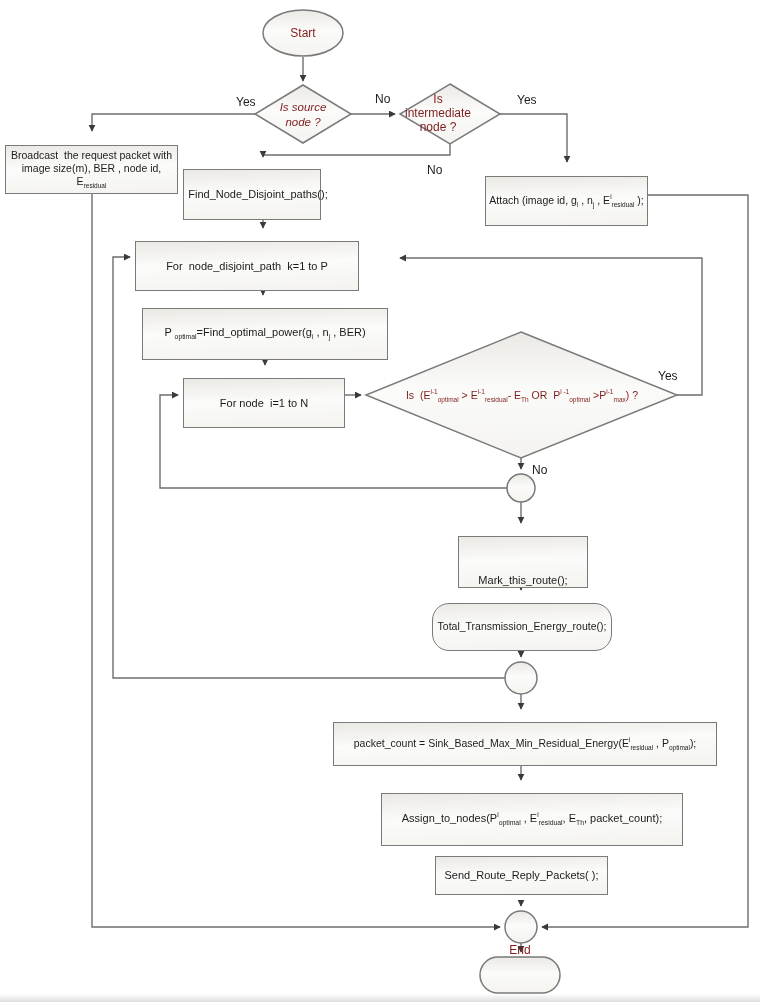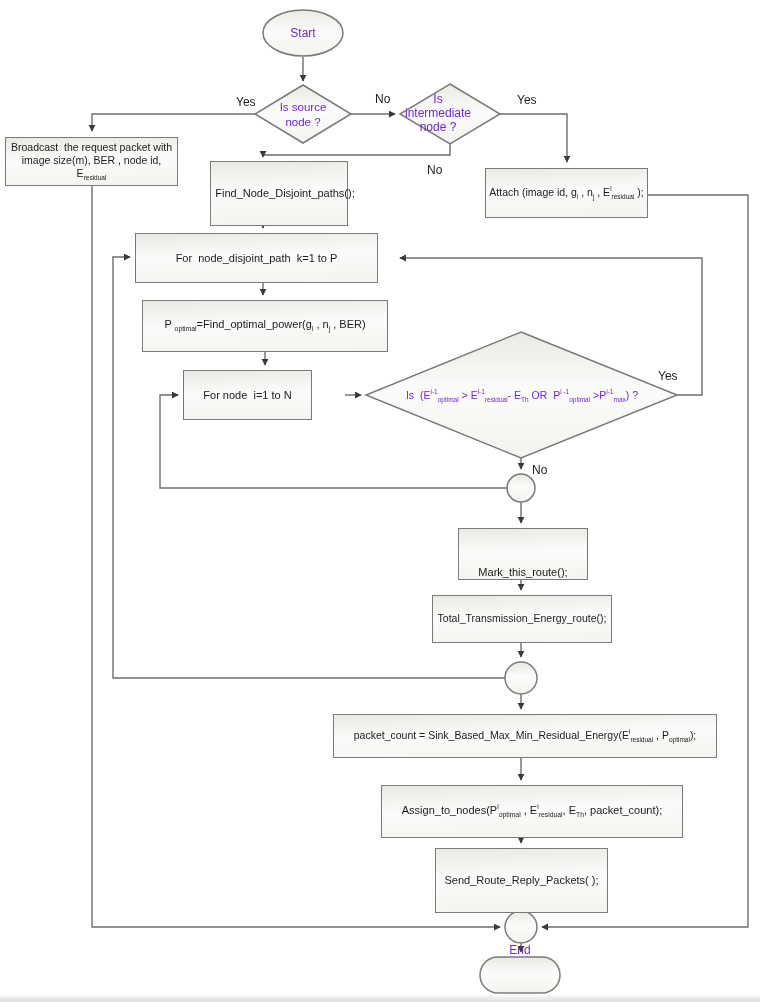--- a/index.html
+++ b/index.html
@@ -6,26 +6,26 @@
   #canvas{
     position:relative;width:760px;height:1002px;background:#ffffff;
     font-family:"Liberation Sans","DejaVu Sans",sans-serif;color:#1b1b1b;overflow:hidden;
   }
   #wires{position:absolute;left:0;top:0;z-index:1;}
   .rect-node{
     position:absolute;z-index:2;box-sizing:border-box;
     border:1.4px solid #7a7a7a;
     background:linear-gradient(178deg,#ebe9e4 0%,#fbfbfa 45%,#f4f3ef 100%);
     display:flex;flex-direction:column;align-items:center;justify-content:center;
-    text-align:center;font-size:11px;line-height:1.3;color:#1b1b1b;
+    text-align:center;font-size:11px;line-height:1.3;color:#1b1b1b;margin-top:8px;
   }
   .text-overlay{
     position:absolute;z-index:3;display:flex;flex-direction:column;
     align-items:center;justify-content:center;text-align:center;
-    font-size:11px;line-height:1.2;color:#6d28d9;pointer-events:none;
+    font-size:11px;line-height:1.2;color:#7f1d1d;pointer-events:none;
   }
   .edge-label{position:absolute;z-index:3;font-size:12px;color:#1b1b1b;}
   .node-line{white-space:pre;}
   .sub{font-size:0.62em;vertical-align:sub;}
   .sup{font-size:0.62em;vertical-align:super;}
   .small-text{font-size:10.5px;}
   .tiny-text{font-size:10.5px;line-height:1.25;}
   #bottom-shade{
     position:absolute;left:0;top:994px;width:760px;height:8px;z-index:0;
     background:linear-gradient(#fefefe,#dddddb);
@@ -86,65 +86,65 @@
       <rect x="480" y="957" width="80" height="36" rx="18" ry="18"></rect>
     </g>
   </svg>
 
   <div class="rect-node tiny-text" style="left:5px;top:137px;width:173px;height:49px;">
     <div class="node-line">Broadcast  the request packet with</div>
     <div class="node-line">image size(m), BER , node id,</div>
     <div class="node-line"><span>E</span><span class="sub">residual</span></div>
   </div>
 
-  <div class="rect-node" style="left:210px;top:161px;width:138px;height:65px;padding-left:12px;">
+  <div class="rect-node" style="left:183px;top:161px;width:138px;height:51px;padding-left:12px;">
     <div class="node-line">Find_Node_Disjoint_paths();</div>
   </div>
 
   <div class="rect-node small-text" style="left:485px;top:168px;width:163px;height:50px;">
     <div class="node-line"><span>Attach (image id, g</span><span class="sub">i</span><span> , n</span><span class="sub">j</span><span> , E</span><span class="sup">i</span><span class="sub">residual</span><span> );</span></div>
   </div>
 
-  <div class="rect-node" style="left:135px;top:233px;width:243px;height:50px;">
+  <div class="rect-node" style="left:135px;top:233px;width:224px;height:50px;">
     <div class="node-line">For  node_disjoint_path  k=1 to P</div>
   </div>
 
   <div class="rect-node" style="left:142px;top:300px;width:246px;height:52px;">
     <div class="node-line"><span>P </span><span class="sub">optimal</span><span>=Find_optimal_power(g</span><span class="sub">i</span><span> , n</span><span class="sub">j</span><span> , BER)</span></div>
   </div>
 
-  <div class="rect-node" style="left:183px;top:370px;width:129px;height:50px;">
+  <div class="rect-node" style="left:183px;top:370px;width:162px;height:50px;">
     <div class="node-line">For node  i=1 to N</div>
   </div>
 
   <div class="rect-node" style="left:458px;top:528px;width:130px;height:52px;justify-content:flex-end;">
     <div class="node-line">Mark_this_route();</div>
   </div>
 
-  <div class="rect-node" style="left:432px;top:595px;width:180px;height:48px;font-size:10.5px;">
+  <div class="rect-node" style="left:432px;top:595px;width:180px;height:48px;font-size:10.5px;border-radius:17px;">
     <div class="node-line">Total_Transmission_Energy_route();</div>
   </div>
 
   <div class="rect-node small-text" style="left:333px;top:714px;width:384px;height:44px;">
     <div class="node-line"><span>packet_count = Sink_Based_Max_Min_Residual_Energy(E</span><span class="sup">i</span><span class="sub">residual</span><span> , P</span><span class="sub">optimal</span><span>);</span></div>
   </div>
 
   <div class="rect-node" style="left:381px;top:785px;width:302px;height:53px;">
     <div class="node-line"><span>Assign_to_nodes(P</span><span class="sup">i</span><span class="sub">optimal</span><span> , E</span><span class="sup">i</span><span class="sub">residual</span><span>, E</span><span class="sub">Th</span><span>, packet_count);</span></div>
   </div>
 
-  <div class="rect-node" style="left:435px;top:848px;width:173px;height:65px;text-align:right;">
+  <div class="rect-node" style="left:435px;top:848px;width:173px;height:39px;text-align:right;">
     <div class="node-line">Send_Route_Reply_Packets( );</div>
   </div>
 
   <div class="text-overlay" style="left:263px;top:10px;width:80px;height:47px;font-size:12px;">
     <div>Start</div>
   </div>
 
-  <div class="text-overlay" style="left:255px;top:87px;width:96px;height:55px;font-size:11.5px;line-height:1.3;">
+  <div class="text-overlay" style="left:255px;top:87px;width:96px;height:55px;font-size:11.5px;line-height:1.3;font-style:italic;">
     <div>Is source</div>
     <div>node ?</div>
   </div>
 
   <div class="text-overlay" style="left:388px;top:86px;width:100px;height:56px;font-size:12px;line-height:1.15;">
     <div>Is</div>
     <div>intermediate</div>
     <div>node ?</div>
   </div>
 

